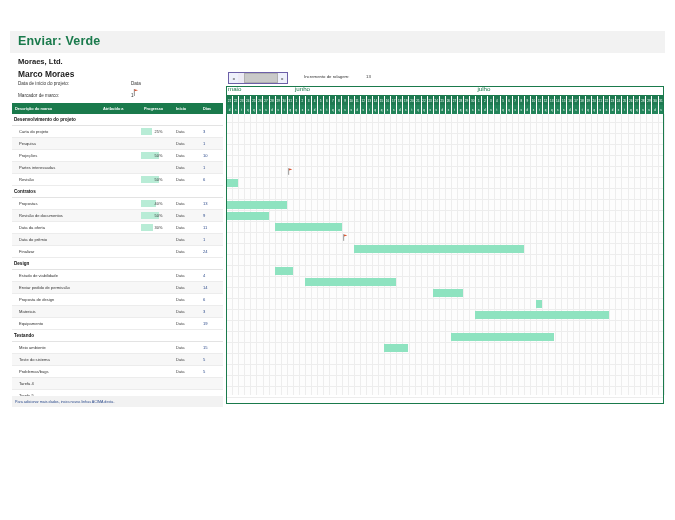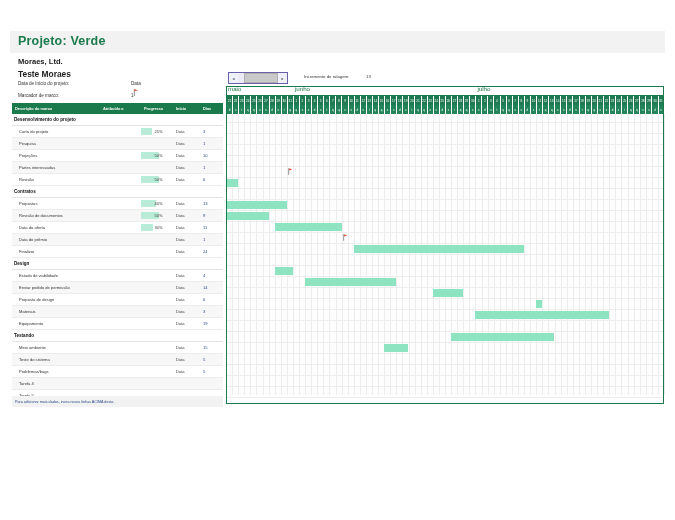--- a/index.html
+++ b/index.html
@@ -101,24 +101,24 @@
   .bar{position:absolute;height:8px;background:#8ee3c0;}
   .mstone{position:absolute;width:5px;height:7px;}
   .gantt-outer{position:absolute;left:226px;top:86px;width:438px;height:318px;border:1px solid #1a7a4c;box-sizing:border-box;}
 </style>
 </head>
 <body>
 
 <div class="sheet">
 
   <div class="title-band"></div>
-  <div class="proj-title">Projeto: Verde</div>
+  <div class="proj-title">Enviar: Verde</div>
 
   <div class="company">Moraes, Ltd.</div>
-  <div class="owner">Teste Moraes</div>
+  <div class="owner">Marco Moraes</div>
 
   <div class="field-row" style="left:18px;top:81px;width:200px;">
     <span class="f-lbl">Data de início do projeto:</span>
     <span class="f-val" style="left:113px;">Data</span>
   </div>
   <div class="field-row" style="left:18px;top:93px;width:200px;">
     <span class="f-lbl">Marcador de marco:</span>
     <span class="f-val" style="left:113px;">1</span>
   </div>
   <svg class="flag-red" style="left:133px;top:89px;" viewBox="0 0 6 8">

